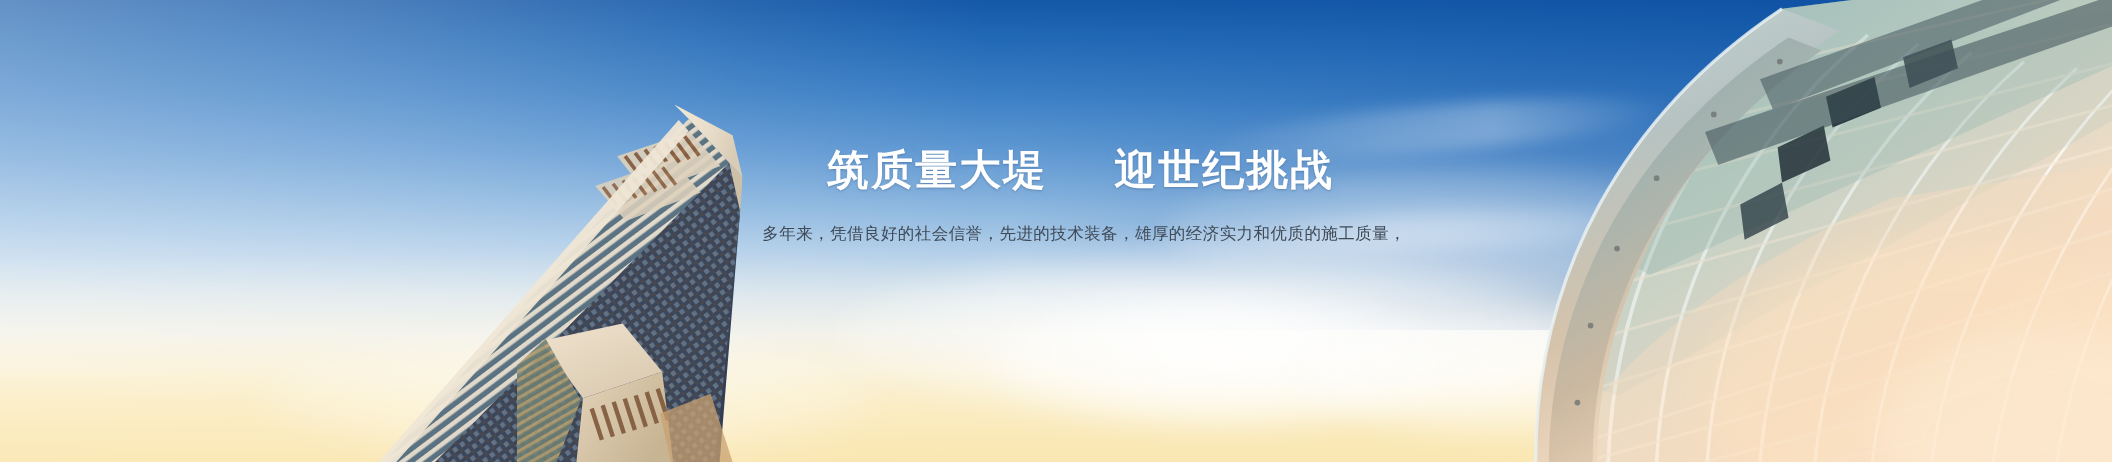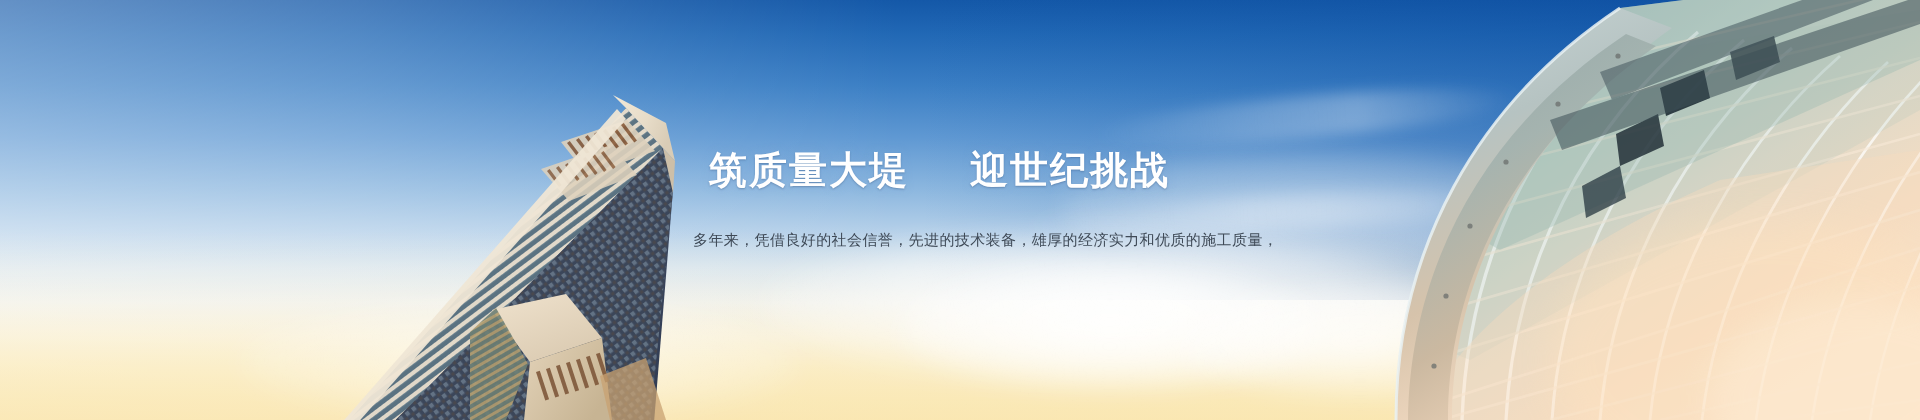--- a/index.html
+++ b/index.html
@@ -138,42 +138,43 @@
   }
   .building-right svg{display:block;}
 
   
   .text-block{
     position:absolute;
     left:693px; top:132px;
     width:520px;
   }
   .headline{
-    margin:16px;
+    margin:0;
     font-size:38px;
     font-weight:bold;
     line-height:1.18;
     color:#ffffff;
     letter-spacing:2px;
     white-space:pre;
     text-shadow:
       0 1px 2px rgba(40,70,110,0.35),
       0 0 10px rgba(120,165,215,0.45);
     font-family:"DejaVu Sans","Liberation Sans",sans-serif;
+    text-align:right;
   }
   .subline{
     margin:0;
     font-size:15px;
     line-height:30px;
     color:#3f4a57;
     letter-spacing:0.4px;
     font-family:"DejaVu Sans","Liberation Sans",sans-serif;
     white-space:nowrap;
   }
-  .sub-wrap{margin-top:32px;}
+  .sub-wrap{margin-top:20px;}
 </style>
 </head>
 <body>
 
 <div class="banner">
 
   <div class="sky-base"></div>
   <div class="sky-left-haze"></div>
   <div class="sky-right-deep"></div>
   <div class="sky-bottom-warm"></div>

